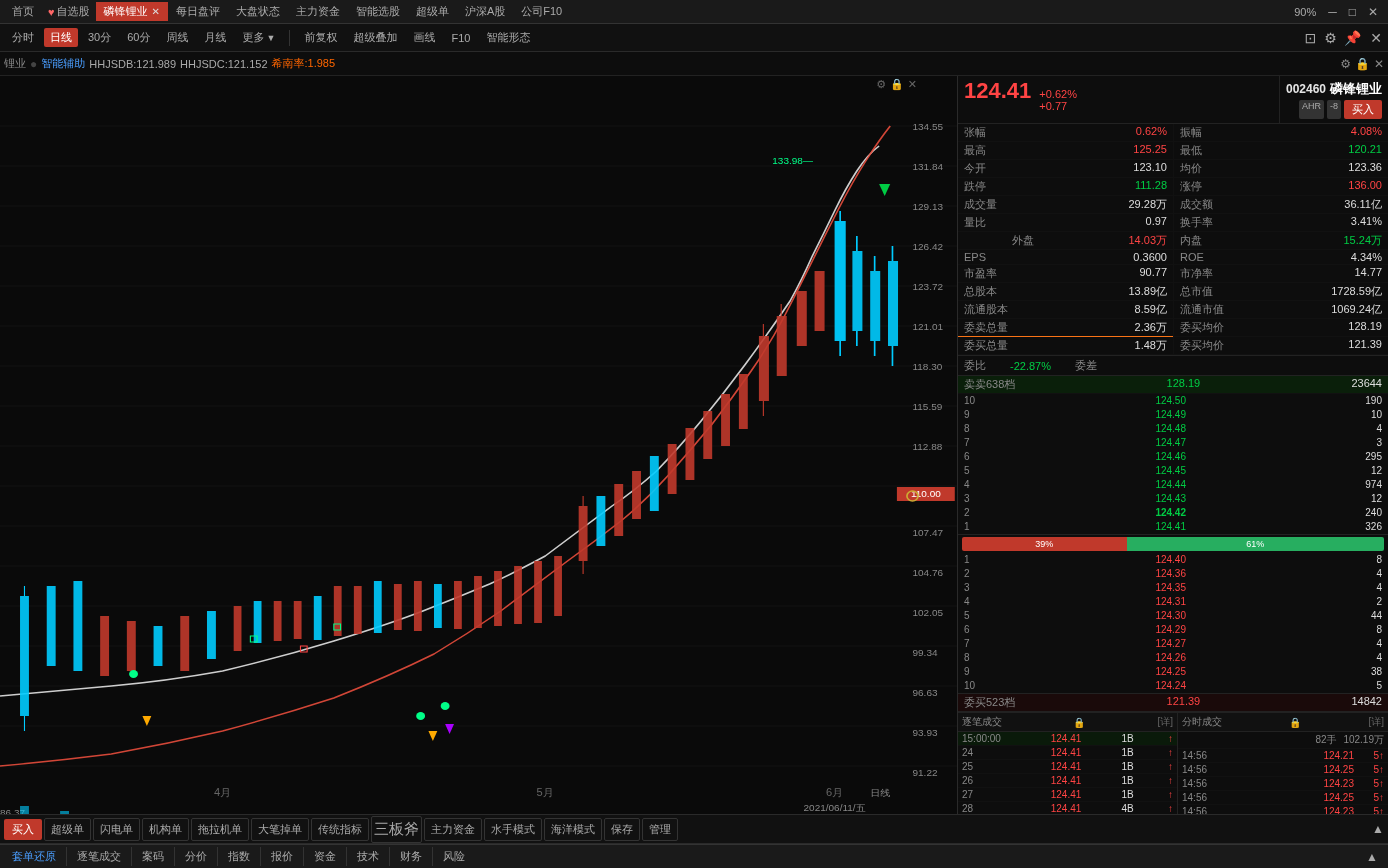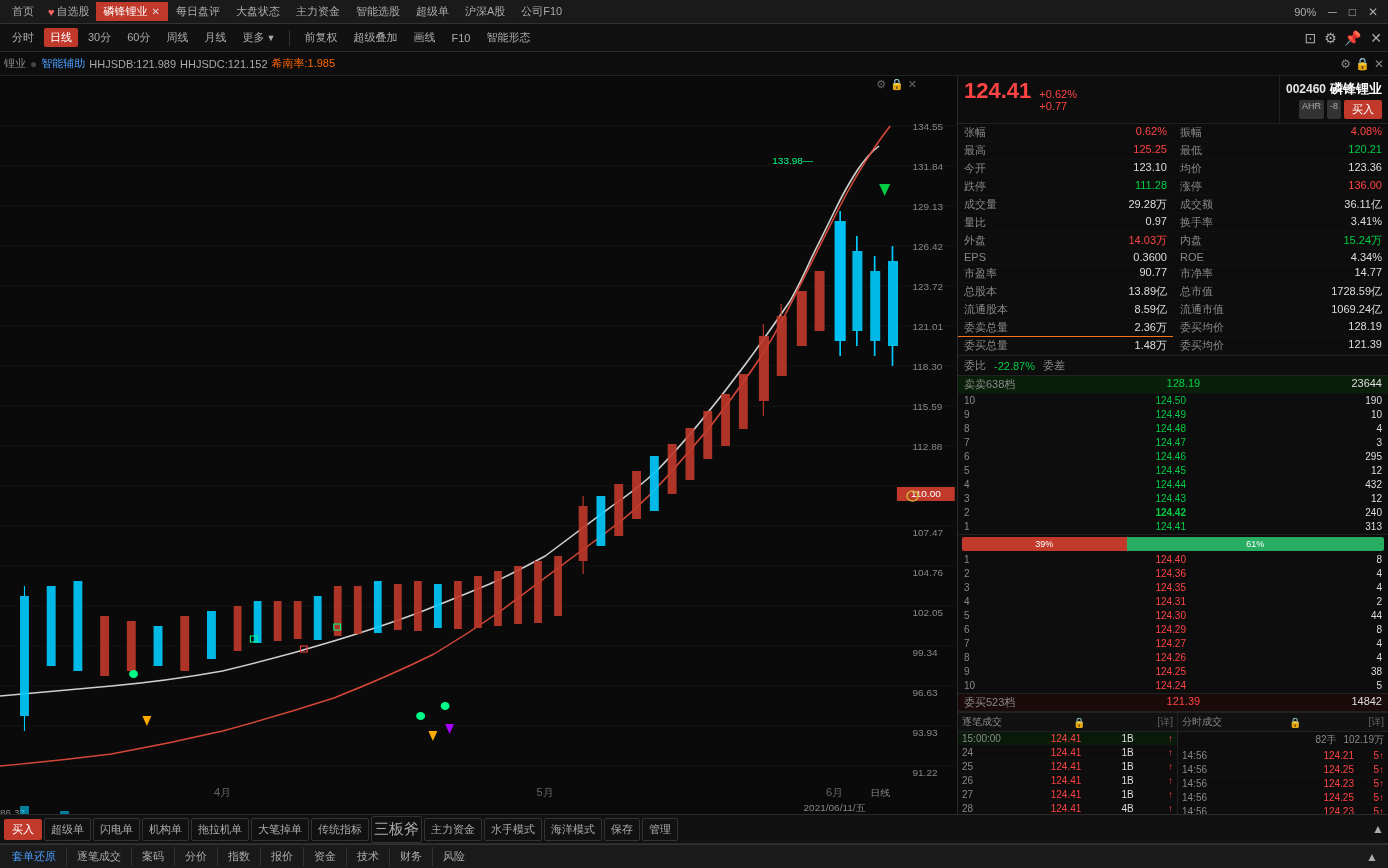--- a/index.html
+++ b/index.html
@@ -302,21 +302,21 @@
       </div>
       <div style="padding:1px 6px; border-bottom:1px solid #111; display:flex; justify-content:space-between;">
         <span style="color:#888;">量比</span>
         <span style="color:#ddd;">0.97</span>
       </div>
       <div style="padding:1px 6px; border-bottom:1px solid #111; border-left:1px solid #111; display:flex; justify-content:space-between;">
         <span style="color:#888;">换手率</span>
         <span style="color:#ddd;">3.41%</span>
       </div>
       <div style="padding:1px 6px; border-bottom:1px solid #111; display:flex; justify-content:space-between;">
-        <span style="color:#888;">外盘</span>
+        <span style="color:#888;margin-left:48px;">外盘</span>
         <span style="color:#ff4444;">14.03万</span>
       </div>
       <div style="padding:1px 6px; border-bottom:1px solid #111; border-left:1px solid #111; display:flex; justify-content:space-between;">
         <span style="color:#888;">内盘</span>
         <span style="color:#00cc44;">15.24万</span>
       </div>
       <div style="padding:1px 6px; border-bottom:1px solid #111; display:flex; justify-content:space-between;">
         <span style="color:#888;">EPS</span>
         <span style="color:#ddd;">0.3600</span>
       </div>
@@ -359,21 +359,21 @@
       <div style="padding:1px 6px; border-bottom:1px solid #111; display:flex; justify-content:space-between;">
         <span style="color:#888;">委买总量</span>
         <span style="color:#ddd;">1.48万</span>
       </div>
       <div style="padding:1px 6px; border-bottom:1px solid #111; border-left:1px solid #111; display:flex; justify-content:space-between;">
         <span style="color:#888;">委买均价</span>
         <span style="color:#ddd;">121.39</span>
       </div>
     </div>
 
-    <div style="display:flex; align-items:center; padding:2px 6px; border-bottom:1px solid #222; gap:8px;">
+    <div style="display:flex; align-items:center; padding:2px 6px; border-bottom:1px solid #222; gap:24px;">
       <span style="color:#888;">委比</span>
       <span style="color:#00cc44;">-22.87%</span>
       <span style="color:#888;">委差</span>
     </div>
 
     <div style="padding:1px 6px; background:#0a1f0a; border-bottom:1px solid #111; display:flex; justify-content:space-between;">
       <span style="color:#888;">卖卖638档</span>
       <span style="color:#00cc44;">128.19</span>
       <span style="color:#ddd;">23644</span>
     </div>
@@ -405,36 +405,36 @@
         <span style="color:#ddd;width:40px;text-align:right;">295</span>
       </div>
       <div style="display:flex; justify-content:space-between; padding:1px 6px; font-size:10px; border-bottom:1px solid #0d0d0d;">
         <span style="color:#888;width:16px;">5</span>
         <span style="color:#00cc44;width:50px;text-align:right;">124.45</span>
         <span style="color:#ddd;width:40px;text-align:right;">12</span>
       </div>
       <div style="display:flex; justify-content:space-between; padding:1px 6px; font-size:10px; border-bottom:1px solid #0d0d0d;">
         <span style="color:#888;width:16px;">4</span>
         <span style="color:#00cc44;width:50px;text-align:right;">124.44</span>
-        <span style="color:#ddd;width:40px;text-align:right;">432</span>
+        <span style="color:#ddd;width:40px;text-align:right;">974</span>
       </div>
       <div style="display:flex; justify-content:space-between; padding:1px 6px; font-size:10px; border-bottom:1px solid #0d0d0d;">
         <span style="color:#888;width:16px;">3</span>
         <span style="color:#00cc44;width:50px;text-align:right;">124.43</span>
         <span style="color:#ddd;width:40px;text-align:right;">12</span>
       </div>
       <div style="display:flex; justify-content:space-between; padding:1px 6px; font-size:10px; border-bottom:1px solid #0d0d0d;">
         <span style="color:#888;width:16px;">2</span>
         <span style="color:#00cc44;width:50px;text-align:right;font-weight:bold;">124.42</span>
         <span style="color:#ddd;width:40px;text-align:right;">240</span>
       </div>
       <div style="display:flex; justify-content:space-between; padding:1px 6px; font-size:10px; border-bottom:1px solid #0d0d0d;">
         <span style="color:#888;width:16px;">1</span>
         <span style="color:#00cc44;width:50px;text-align:right;">124.41</span>
-        <span style="color:#ddd;width:40px;text-align:right;">313</span>
+        <span style="color:#ddd;width:40px;text-align:right;">326</span>
       </div>
     </div>
 
     <div style="display:flex; height:14px; margin:2px 4px; border-radius:2px; overflow:hidden;">
       <div style="width:39%; background:#c0392b; display:flex; align-items:center; justify-content:center; color:#fff; font-size:9px;">
         <span>39%</span>
       </div>
       <div style="width:61%; background:#27ae60; display:flex; align-items:center; justify-content:center; color:#fff; font-size:9px;">
         <span>61%</span>
       </div>

